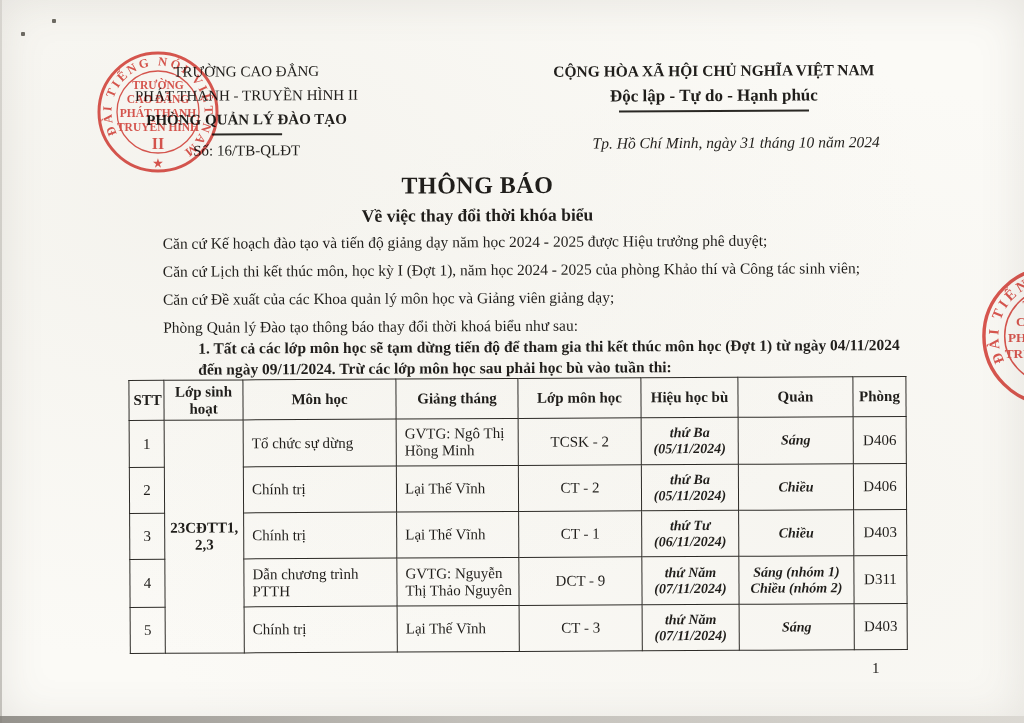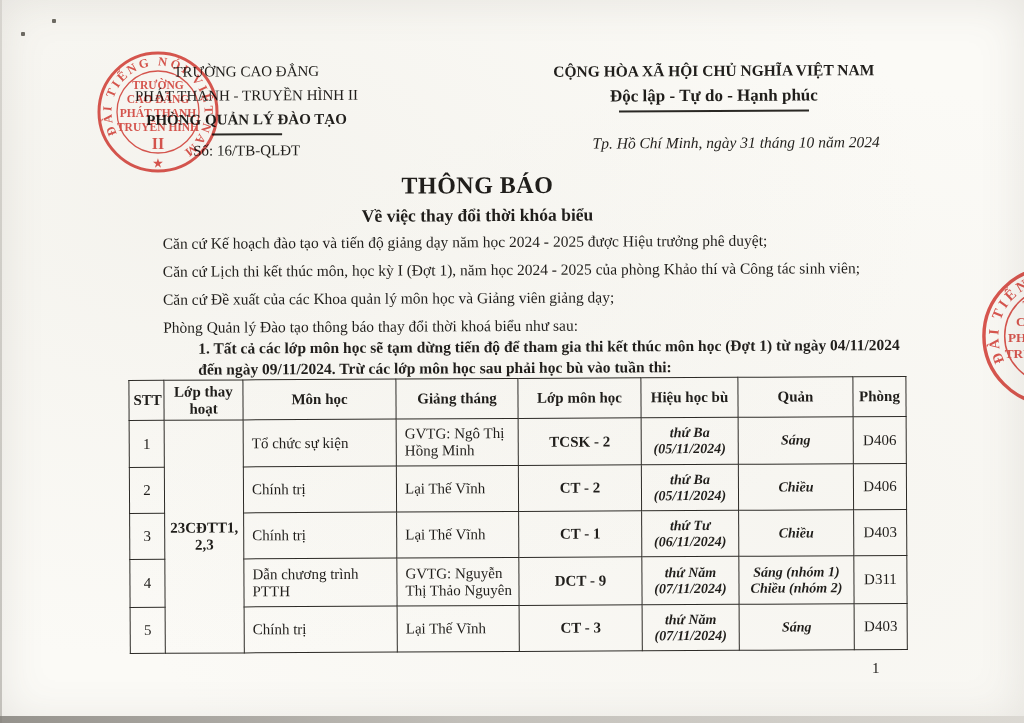--- a/index.html
+++ b/index.html
@@ -46,21 +46,21 @@
   .item1{position:absolute;left:198px;top:336px;width:737px;font-size:15.5px;font-weight:bold;line-height:21px;}
   .item1 .ln{white-space:nowrap;}
 
   
   .sched{position:absolute;left:128px;top:378px;}
   table{border-collapse:collapse;table-layout:fixed;width:777px;}
   td,th{border:1.5px solid #2d2b27;padding:1px 4px;vertical-align:middle;overflow:hidden;}
   th{font-size:15px;font-weight:bold;text-align:center;}
   td{font-size:15px;text-align:center;}
   td.left{text-align:left;padding-left:8px;}
-  td.code{font-weight:bold;border-radius:8px;}
+  td.code{font-weight:normal;border-radius:8px;}
   td.bi{font-weight:bold;font-style:italic;font-size:14px;}
   td.group{font-weight:bold;font-size:15px;}
   .pre{white-space:pre-line;}
 
   
   .page-num{position:absolute;left:870px;top:662px;font-size:15px;}
 
   
   .stamp{position:absolute;pointer-events:none;mix-blend-mode:multiply;opacity:.88;}
   .stamp-left{left:93px;top:47px;width:130px;height:130px;}
@@ -121,33 +121,33 @@
             <col style="width:153px">
             <col style="width:122px">
           <col style="width:123px">
             <col style="width:97px">
             <col style="width:115px">
             <col style="width:53px">
         </colgroup>
         <tbody>
             <tr style="height:40px">
           <th>STT</th>
-          <th>Lớp thay hoạt</th>
+          <th>Lớp sinh hoạt</th>
           <th>Môn học</th>
           <th>Giảng tháng</th>
           <th>Lớp môn học</th>
           <th>Hiệu học bù</th>
           <th>Quản</th>
           <th>Phòng</th>
         </tr>
         <tr style="height:47px">
           <td>1</td>
           <td class="group pre" rowspan="5">23CĐTT1,
 2,3</td>
-          <td class="left">Tổ chức sự kiện</td>
+          <td class="left">Tổ chức sự dừng</td>
           <td class="left">GVTG: Ngô Thị Hồng Minh</td>
           <td class="code">TCSK - 2</td>
           <td class="bi pre">thứ Ba
 (05/11/2024)</td>
           <td class="bi">Sáng</td>
           <td>D406</td>
         </tr>
         <tr style="height:46px">
           <td>2</td>
           <td class="left">Chính trị</td>

